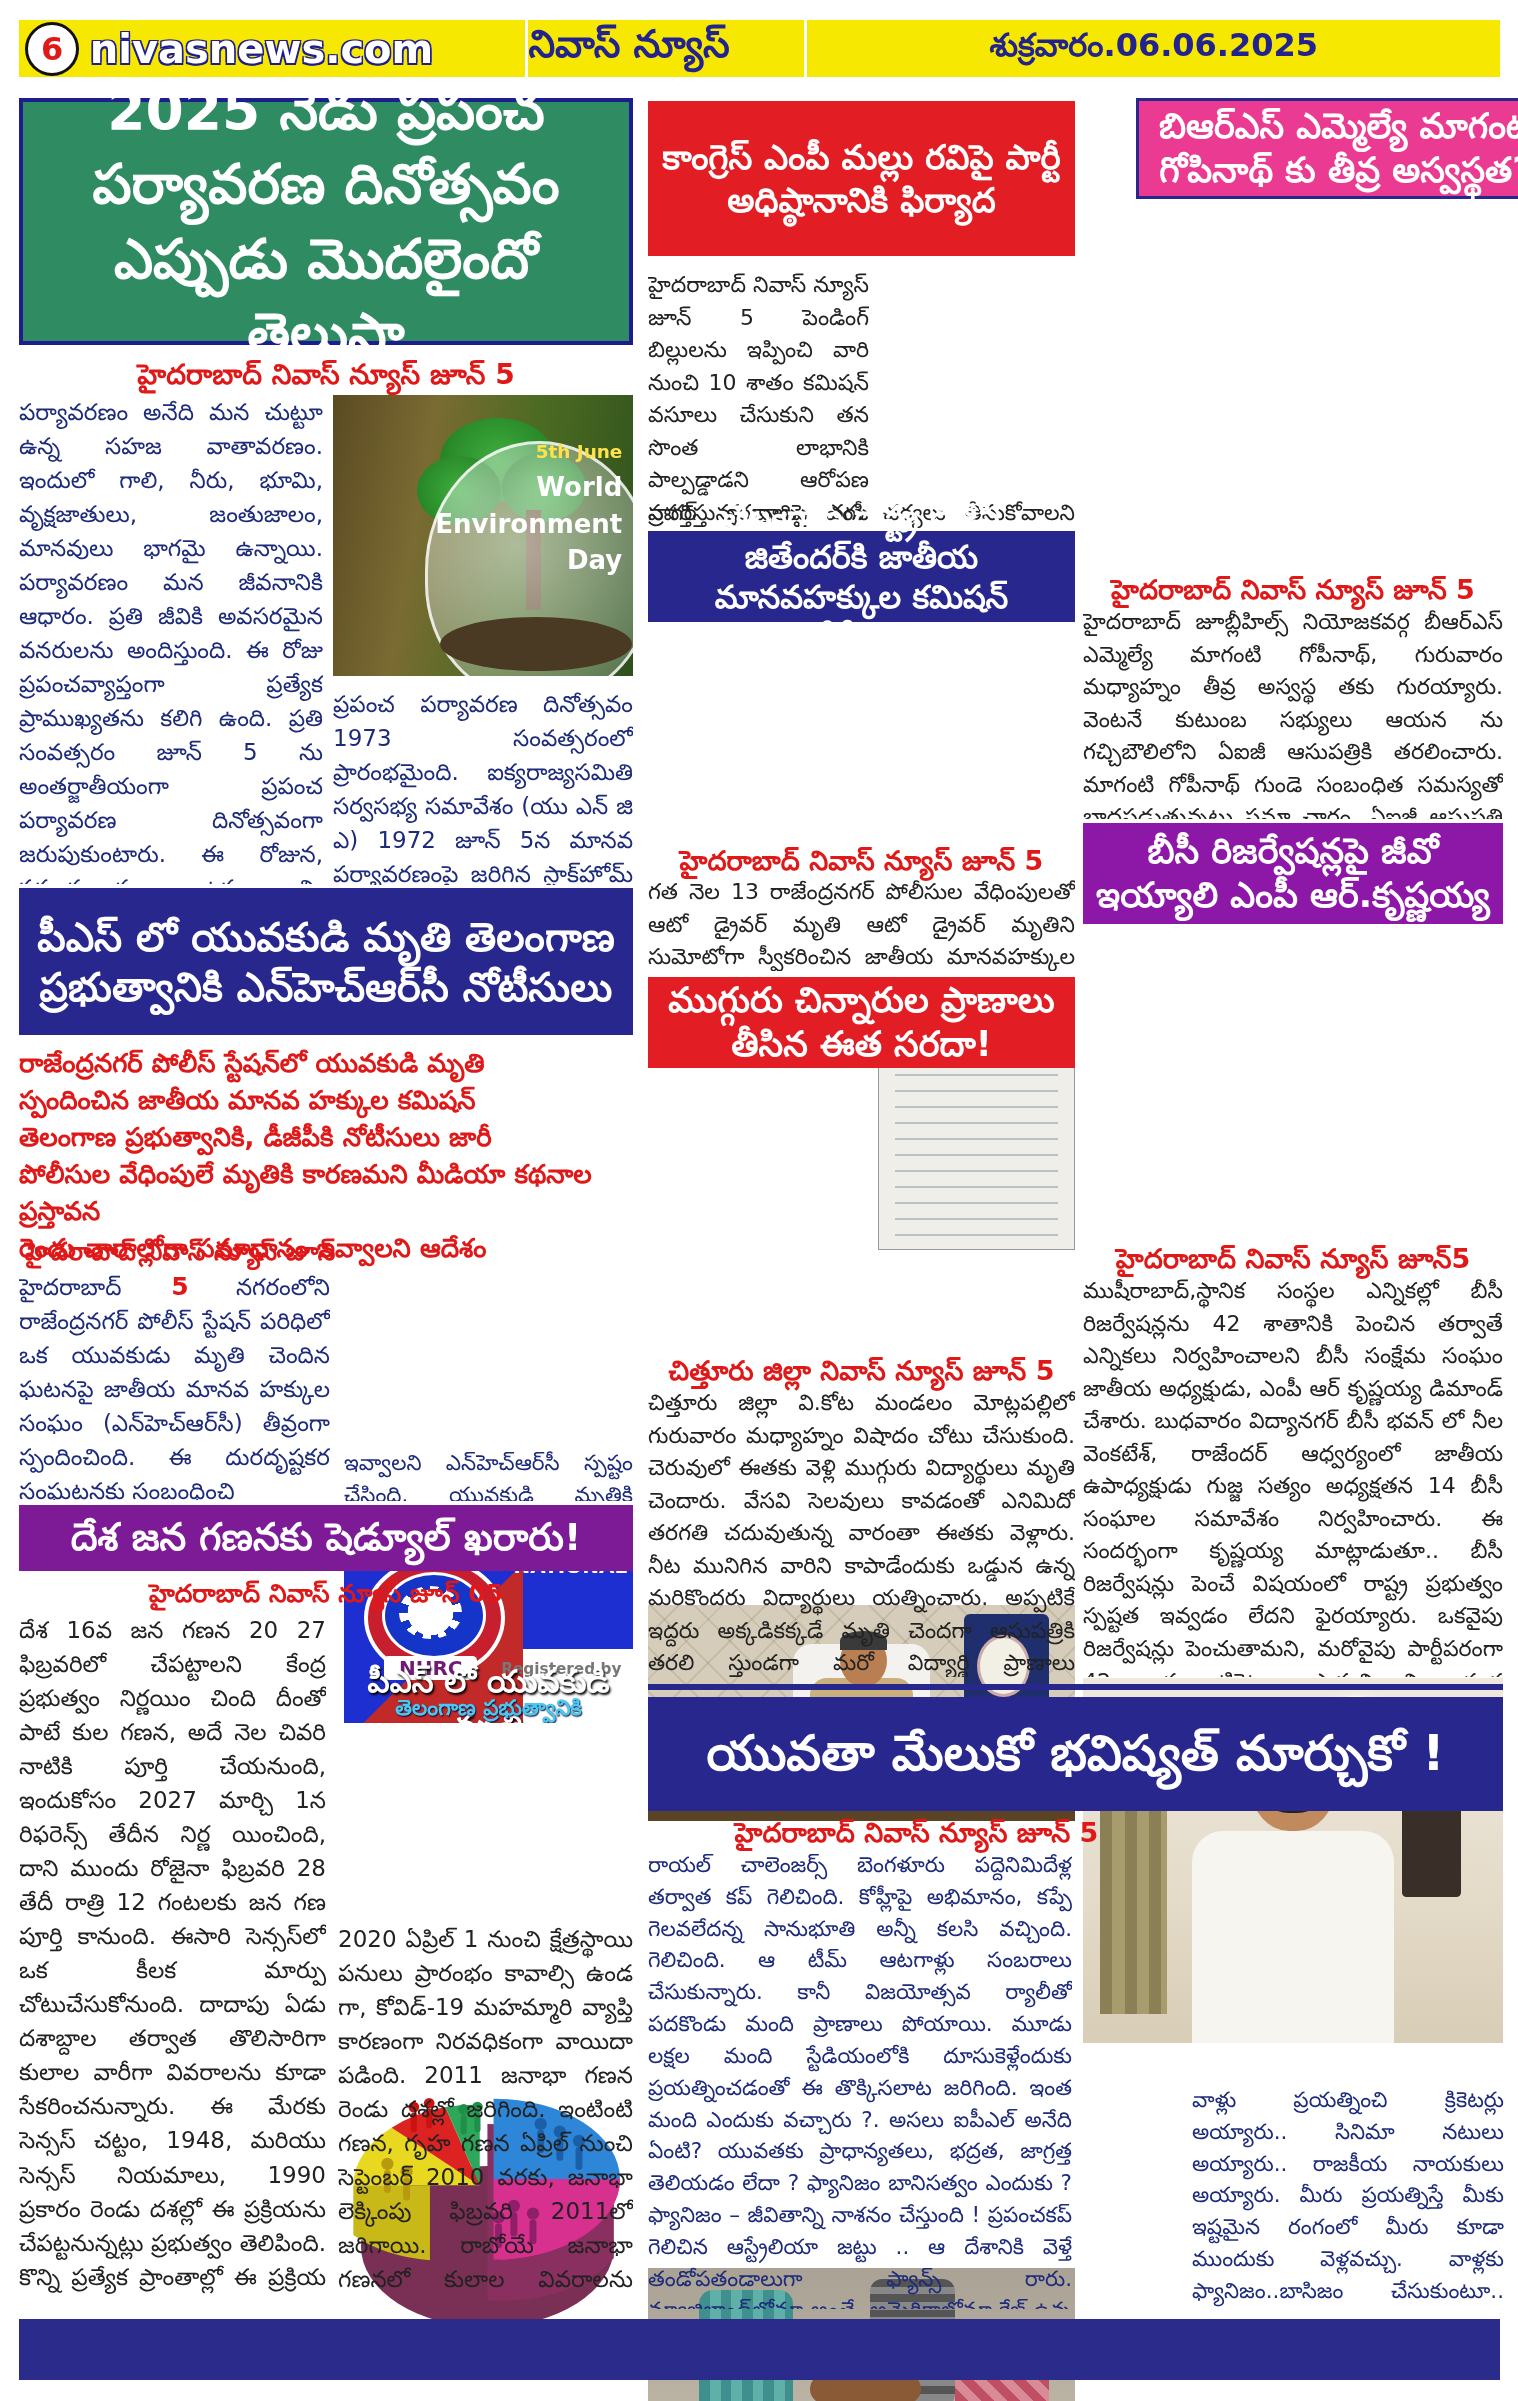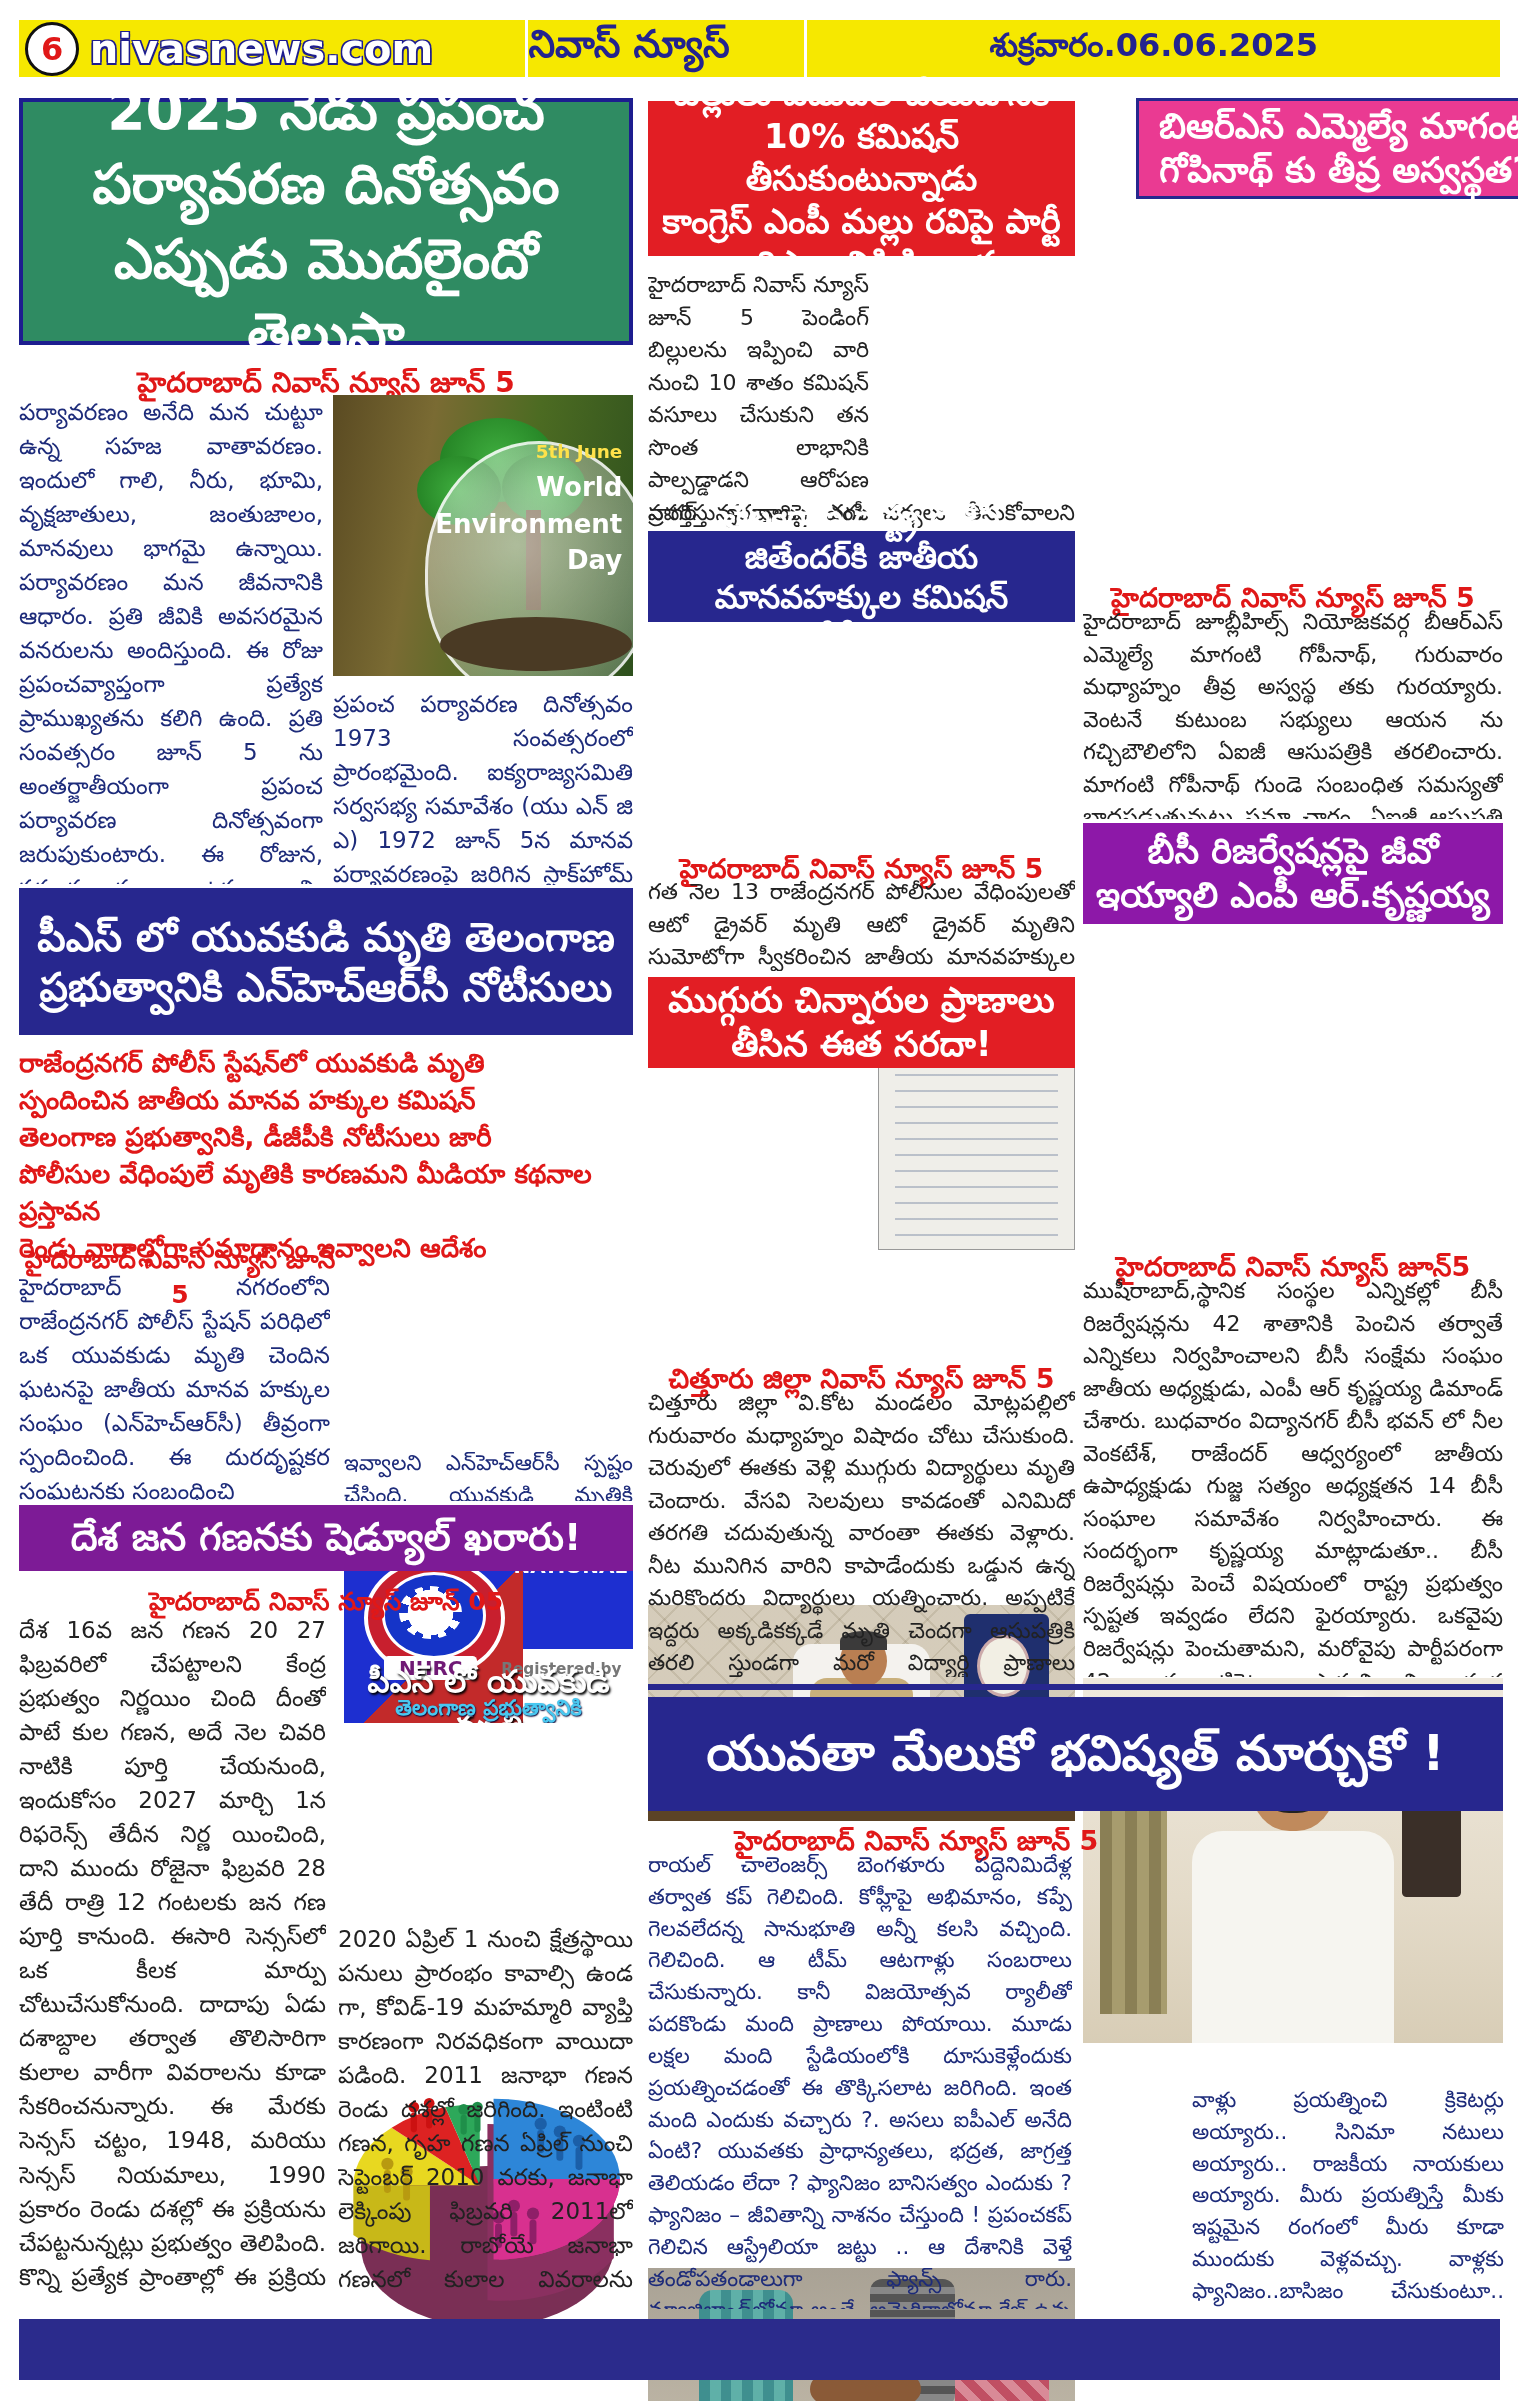--- a/index.html
+++ b/index.html
@@ -18,21 +18,21 @@
   
   .hbox{color:#fff;font-weight:bold;text-align:center;display:flex;align-items:center;justify-content:center;
         line-height:1.25;padding:4.6px 10.7px;}
   .hbox.green{background:#2f8b62;border:4.6px solid #1d1d8f;font-size:55px;line-height:1.35;}
   .hbox.red{background:#e21e24;font-size:34px;}
   .hbox.navy{background:#27278e;font-size:40px;}
   .hbox.pink{background:#ea3a92;border:3.1px solid #27278e;font-size:35px;}
   .hbox.purple{background:#7d1b96;font-size:38px;}
   .hbox.purple2{background:#8d18a8;font-size:35px;}
   .hbox.big{font-size:49px;}
-  .byline{color:#e01818;font-weight:bold;text-align:center;font-size:25px;margin-top:8px;}
+  .byline{color:#e01818;font-weight:bold;text-align:center;font-size:25px;}
   .body{font-size:23px;line-height:1.48;text-align:justify;color:#222;overflow:hidden;}
   .body.blue{color:#1d2b7a;}
   .subhead{color:#e01818;font-weight:bold;font-size:26px;line-height:1.42;}
   .divider{background:#27278e;}
   
   .ph{overflow:hidden;position:relative;}
   .ph *{position:absolute;}
   .env{background:linear-gradient(100deg,#5a4a22 0%,#7a6b33 30%,#4c6b22 60%,#2e501d 100%);}
   .env .glass{left:92px;top:46px;width:222px;height:253px;border-radius:50% 50% 45% 45%;
       background:radial-gradient(circle at 40% 40%,rgba(255,255,255,.55),rgba(200,220,230,.18));
@@ -192,21 +192,20 @@
           <rect x="60" y="130" width="9" height="30" rx="4"></rect>
           <circle cx="64.5" cy="122" r="8"></circle>
         <rect x="85" y="140" width="9" height="30" rx="4"></rect>
           <circle cx="89.5" cy="132" r="8"></circle>
         </g>
     </svg>
   </div>
   <div class="abs body" style="left:338px;top:1922px;width:295px;height:372px">2020 ఏప్రిల్ 1 నుంచి క్షేత్రస్థాయి పనులు ప్రారంభం కావాల్సి ఉండ గా, కోవిడ్-19 మహమ్మారి వ్యాప్తి కారణంగా నిరవధికంగా వాయిదా పడింది. 2011 జనాభా గణన రెండు దశల్లో జరిగింది. ఇంటింటి గణన, గృహ గణన ఏప్రిల్ నుంచి సెప్టెంబర్ 2010 వరకు, జనాభా లెక్కింపు ఫిబ్రవరి 2011లో జరిగాయి. రాబోయే జనాభా గణనలో కులాల వివరాలను చేర్చడం ఒక చరిత్రాత్మక పరిణామంగా పరిగణిస్తు న్నారు. బ్రిటిష్ వారి హయాంలో 1881 నుంచి 1931 మధ్య చివరిసారిగా సమగ్రమైన కులాల వారీ గణన జరిగింది. 2011లో యూపీఏ ప్రభుత్వం సామా జిక-ఆర్థిక కుల గణన (ఎస్ ఈ సి సి ) చేపట్టి, కులాల సమా చారాన్ని సేకరించినప్పటికీ, ఆ డేటాను పూర్తిగా ప్రచు రించడం గానీ, ఉపయో గించడం గానీ జరగలేదు. పాపులేషన్ ఫౌండేషన్ ఆఫ్ ఇండియా ఎగ్జిక్యూటివ్ డైరెక్టర్ పూనమ్ ముత్రేజా మాట్లాడుతూ, సమాజంలో లోతుగా పాతుకుపోయిన నిర్మాణాత్మక అసమాన తలను వెలికితీయడానికి, సమ్మిళిత విధానాలను రూపొందించడానికి కుల గణన చాలా అవసరమని గతంలో అభిప్రాయపడ్డారు.</div>
 
   <div class="abs hbox red" style="left:648px;top:101px;width:427px;height:155px;flex-direction:column">
-    <div>బిల్లులు విడుదల చేయడానికి 10% కమిషన్ తీసుకుంటున్నాడు</div>
     <div>కాంగ్రెస్ ఎంపీ మల్లు రవిపై పార్టీ అధిష్ఠానానికి ఫిర్యాద</div>
   </div>
   <div class="abs body" style="left:648px;top:269px;width:221px;height:253px;font-size:22px">హైదరాబాద్ నివాస్ న్యూస్ జూన్ 5   పెండింగ్ బిల్లులను ఇప్పించి వారి నుంచి 10 శాతం కమిషన్ వసూలు చేసుకుని తన సొంత లాభానికి పాల్పడ్డాడని ఆరోపణ నాగర్ కర్నూలు ఎంపీ మల్లు రవి పైన క్రమశిక్షణ చర్యలు తీసుకోవాలని టిపిసిసిఅధ్యక్షులు మహేష్ కుమార్ గౌడ్‌కి మరియు ఏఐసీసీ తెలంగాణ ఇంచార్జి మీనాక్షీ నటరాజన్‌కి ఫిర్యాదు చేసిన అలంపూర్ నియోజకవర్గ కాంగ్రెస్ నాయకులు జోగులాంబ గద్వాల జిల్లాలో కాంగ్రెస్ పార్టీకి వ్యతిరేకంగా పార్టీని అభాసుపాలు చేస్తా ప్రజాభిప్రాయానికి వ్యతిరేకంగా</div>
   <div class="abs ph letter" style="left:878px;top:270px;width:197px;height:222px">
     <span class="ldate">తేది :05-06-2025</span>
     <span class="ink"></span>
   </div>
   <div class="abs body" style="left:648px;top:497px;width:427px;height:31px;font-size:22px">ప్రవర్తిస్తున్న వారిపై తగు చర్యలు   తీసుకోవాలని విజ్ఞప్తి</div>
 
   <div class="abs hbox navy" style="left:648px;top:531px;width:427px;height:91px;font-size:32px">తెలంగాణ రాష్ట్ర డీజీపీ జితేందర్‌కి జాతీయ మానవహక్కుల కమిషన్ నోటీసులు</div>

